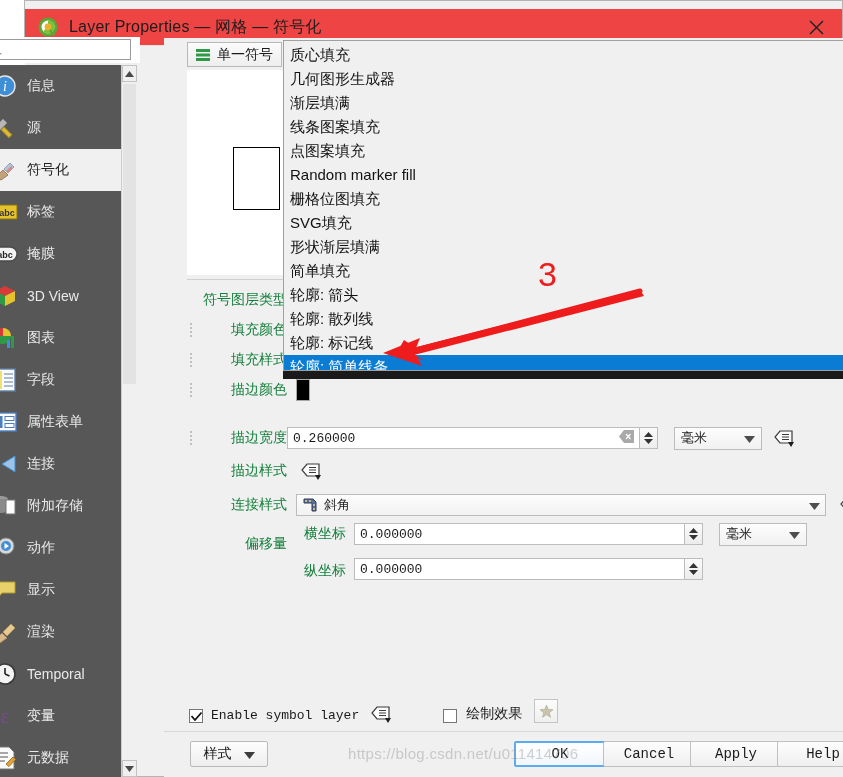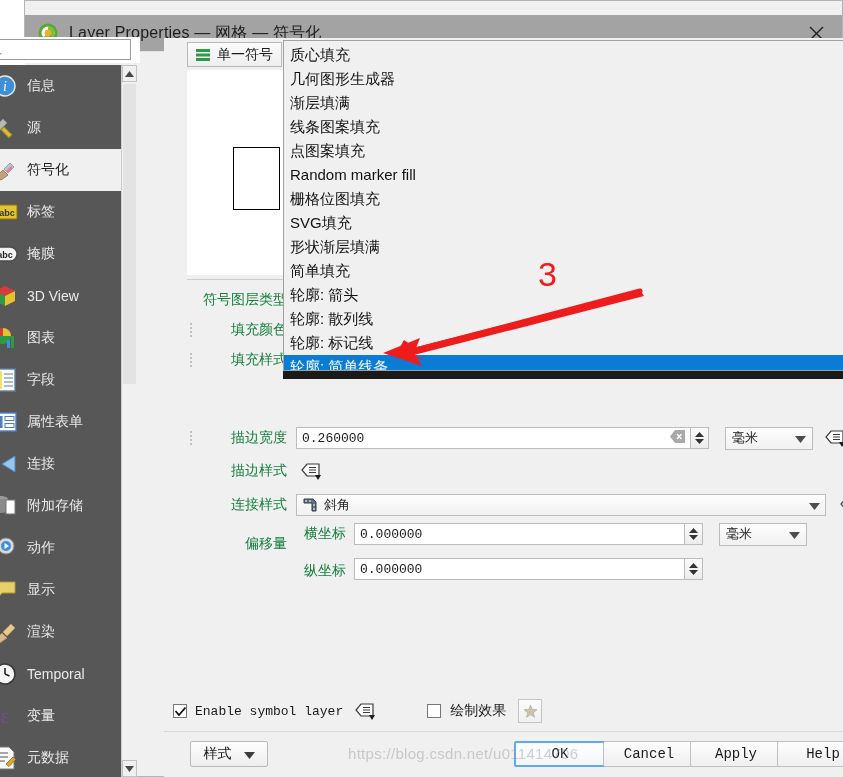--- a/index.html
+++ b/index.html
@@ -21,23 +21,23 @@
     left: 24px; top: 0px;
     width: 819px; height: 777px;
     background: #f0f0f0;
     border: 1px solid #b4b4b4;
     box-sizing: border-box;
   }
 
   
   #titlebar {
     position: absolute;
-    left: 0; top: 14px;
+    left: 0; top: 8px;
     width: 100%; height: 37px;
-    background: #a3a3a3;
+    background: #ef4444;
     border-bottom: 1px solid #e2e2e2;
     box-sizing: border-box;
     display: flex;
     align-items: center;
   }
   #qgis-logo {
     width: 22px; height: 22px;
     margin-left: 12px; margin-right: 10px;
     flex: 0 0 auto;
   }
@@ -288,22 +288,22 @@
   
   .colorfield {
     height: 22px;
     border: 1px solid #a8a8a8;
     box-sizing: border-box;
   }
 
   
   #enable-row {
     position: absolute;
-    left: 9px; top: 661px;
-    display: flex; align-items: center;
+    left: 25px; top: 661px;
+    display: flex; align-items: flex-end;
   }
   .chk {
     width: 14px; height: 14px;
     background: #ffffff;
     border: 1px solid #767676;
     box-sizing: border-box;
     display: flex; align-items: center; justify-content: center;
     cursor: default;
     flex: 0 0 auto;
   }
@@ -543,32 +543,44 @@
             <circle cx="2" cy="2" r="1" fill="#b0b0b0"></circle>
             <circle cx="2" cy="6" r="1" fill="#b0b0b0"></circle>
             <circle cx="2" cy="10" r="1" fill="#b0b0b0"></circle>
             <circle cx="2" cy="14" r="1" fill="#b0b0b0"></circle>
           </svg>
       </span>
       <span class="lbl" style="width:88px; margin-left:12px;">填充颜色</span>
       <span class="colorfield" style="width:14px; margin-left:9px; background:#0000ff;"></span>
     </div>
 
+    <div class="row" style="left:23px; top:341px;">
+      <span class="dotted-handle">
+        <svg width="4" height="16">
+            <circle cx="2" cy="2" r="1" fill="#b0b0b0"></circle>
+            <circle cx="2" cy="6" r="1" fill="#b0b0b0"></circle>
+            <circle cx="2" cy="10" r="1" fill="#b0b0b0"></circle>
+            <circle cx="2" cy="14" r="1" fill="#b0b0b0"></circle>
+          </svg>
+      </span>
+      <span class="lbl" style="width:88px; margin-left:12px;">描边颜色</span>
+      <span class="colorfield" style="width:14px; margin-left:9px; background:#000000;"></span>
+    </div>
 
     <div class="row" style="left:23px; top:389px;">
       <span class="dotted-handle">
         <svg width="4" height="16">
             <circle cx="2" cy="2" r="1" fill="#b0b0b0"></circle>
             <circle cx="2" cy="6" r="1" fill="#b0b0b0"></circle>
             <circle cx="2" cy="10" r="1" fill="#b0b0b0"></circle>
             <circle cx="2" cy="14" r="1" fill="#b0b0b0"></circle>
           </svg>
       </span>
       <span class="lbl" style="width:88px; margin-left:12px;">描边宽度</span>
-      <span class="field white mono" style="width:395px; margin-left:9px;">
+      <span class="field white mono" style="width:353px; ">
         <span>0.260000</span>
         <span class="combo-arrow">
           <svg width="15" height="13" viewBox="0 0 15 13">
             <path d="M5 0 L15 0 L15 13 L5 13 L0 6.5 Z" fill="#a9a9a9"></path>
             <line x1="7" y1="4" x2="11.5" y2="9" stroke="#fff" stroke-width="1.2"></line>
             <line x1="11.5" y1="4" x2="7" y2="9" stroke="#fff" stroke-width="1.2"></line>
           </svg>
         </span>
       </span>
       <span class="spinner">

